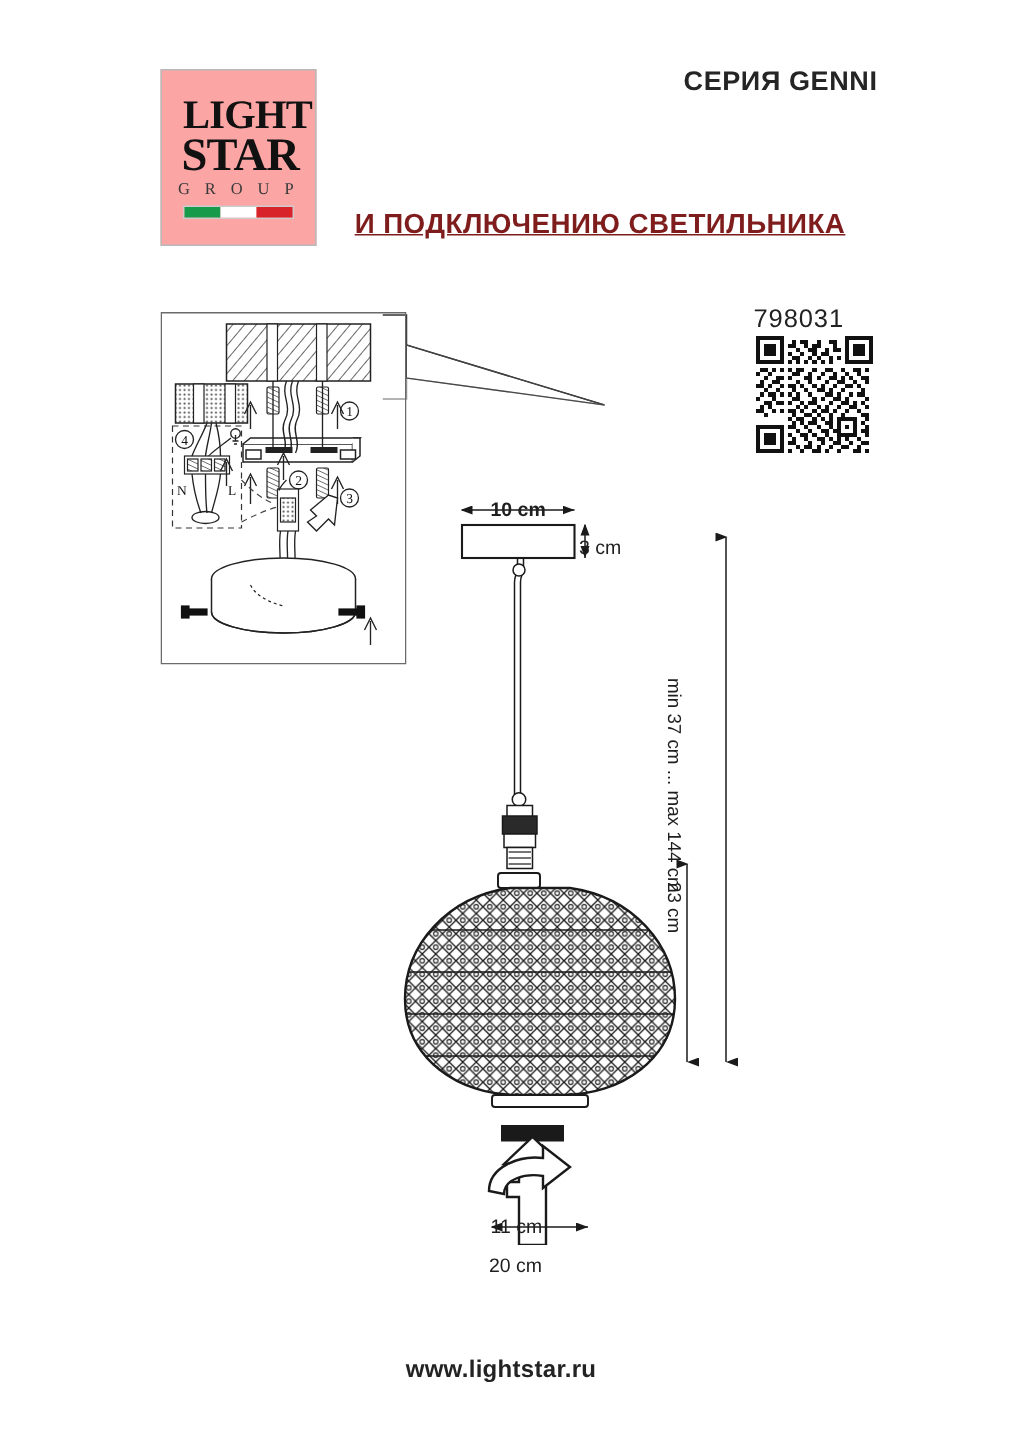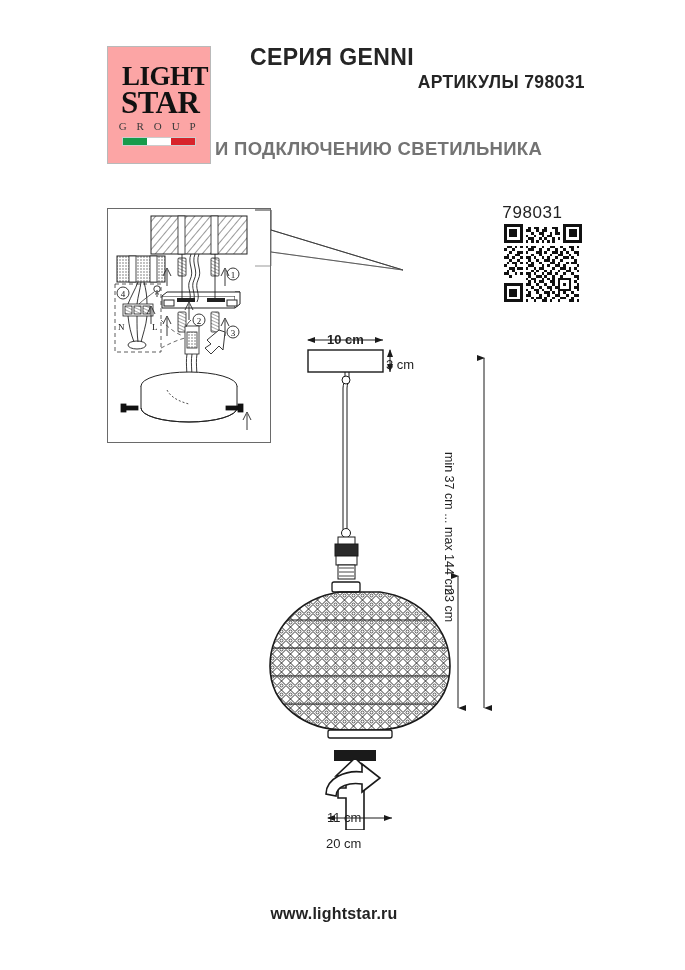--- a/index.html
+++ b/index.html
@@ -30,34 +30,34 @@
     font-family:"Liberation Serif",serif;font-size:11px;letter-spacing:3.6px;
     color:#3a3a3a;margin-top:3px;
   }
   .flag{display:flex;width:72px;height:7px;margin-top:5px;border:0.5px solid #ccc;}
   .flag i{flex:1;display:block;}
   .flag .g{background:#179b4b;}
   .flag .w{background:#ffffff;}
   .flag .r{background:#d8232a;}
 
   .hdr-series{
-    position:absolute;left:250px;top:44px;width:335px;
-    font-size:23px;font-weight:700;letter-spacing:0.4px;color:#252525;
+    position:absolute;left:250px;top:44px;width:335px;text-align:right;
+    font-size:18px;font-weight:700;letter-spacing:0.4px;color:#252525;
   }
   .hdr-article{
     position:absolute;left:250px;top:72px;width:335px;text-align:right;
     font-size:17.5px;font-weight:700;letter-spacing:0.4px;color:#252525;
   }
   .hdr-title1{
     position:absolute;left:215px;top:115px;width:370px;text-align:right;
     font-size:18.5px;font-weight:700;letter-spacing:1.1px;color:#252525;
   }
   .hdr-title2{
-    position:absolute;left:215px;top:138px;width:370px;text-align:left;
-    font-size:18.5px;font-weight:700;letter-spacing:0.3px;color:#737373;
+    position:absolute;left:215px;top:138px;width:370px;text-align:center;
+    font-size:18.5px;font-weight:700;letter-spacing:0.3px;color:#7f1d1d;text-decoration:underline;
   }
 
   
   .qr-num{
     position:absolute;left:480px;top:203px;width:105px;text-align:center;
     font-size:17px;font-weight:400;letter-spacing:0.6px;color:#222;
   }
   .qr-wrap{position:absolute;left:504px;top:224px;width:78px;height:78px;}
 
   
@@ -98,21 +98,20 @@
     <div class="logo-star">STAR</div>
     <div class="logo-group">G R O U P</div>
     <div class="flag">
       <i class="g"></i>
         <i class="w"></i>
         <i class="r"></i>
     </div>
   </div>
 
   <div class="hdr-series">СЕРИЯ GENNI</div>
-  <div class="hdr-article">АРТИКУЛЫ 798031</div>
   <div class="hdr-title2">И ПОДКЛЮЧЕНИЮ СВЕТИЛЬНИКА</div>
 
   <div class="qr-num">798031</div>
   <div class="qr-wrap">
     <svg width="78" height="78" viewBox="0 0 29 29" shape-rendering="crispEdges">
       <rect width="29" height="29" fill="#fff"></rect>
       <g fill="#111">
 
         <rect x="0" y="0" width="7" height="1"></rect>
           <rect x="0" y="6" width="7" height="1"></rect>

